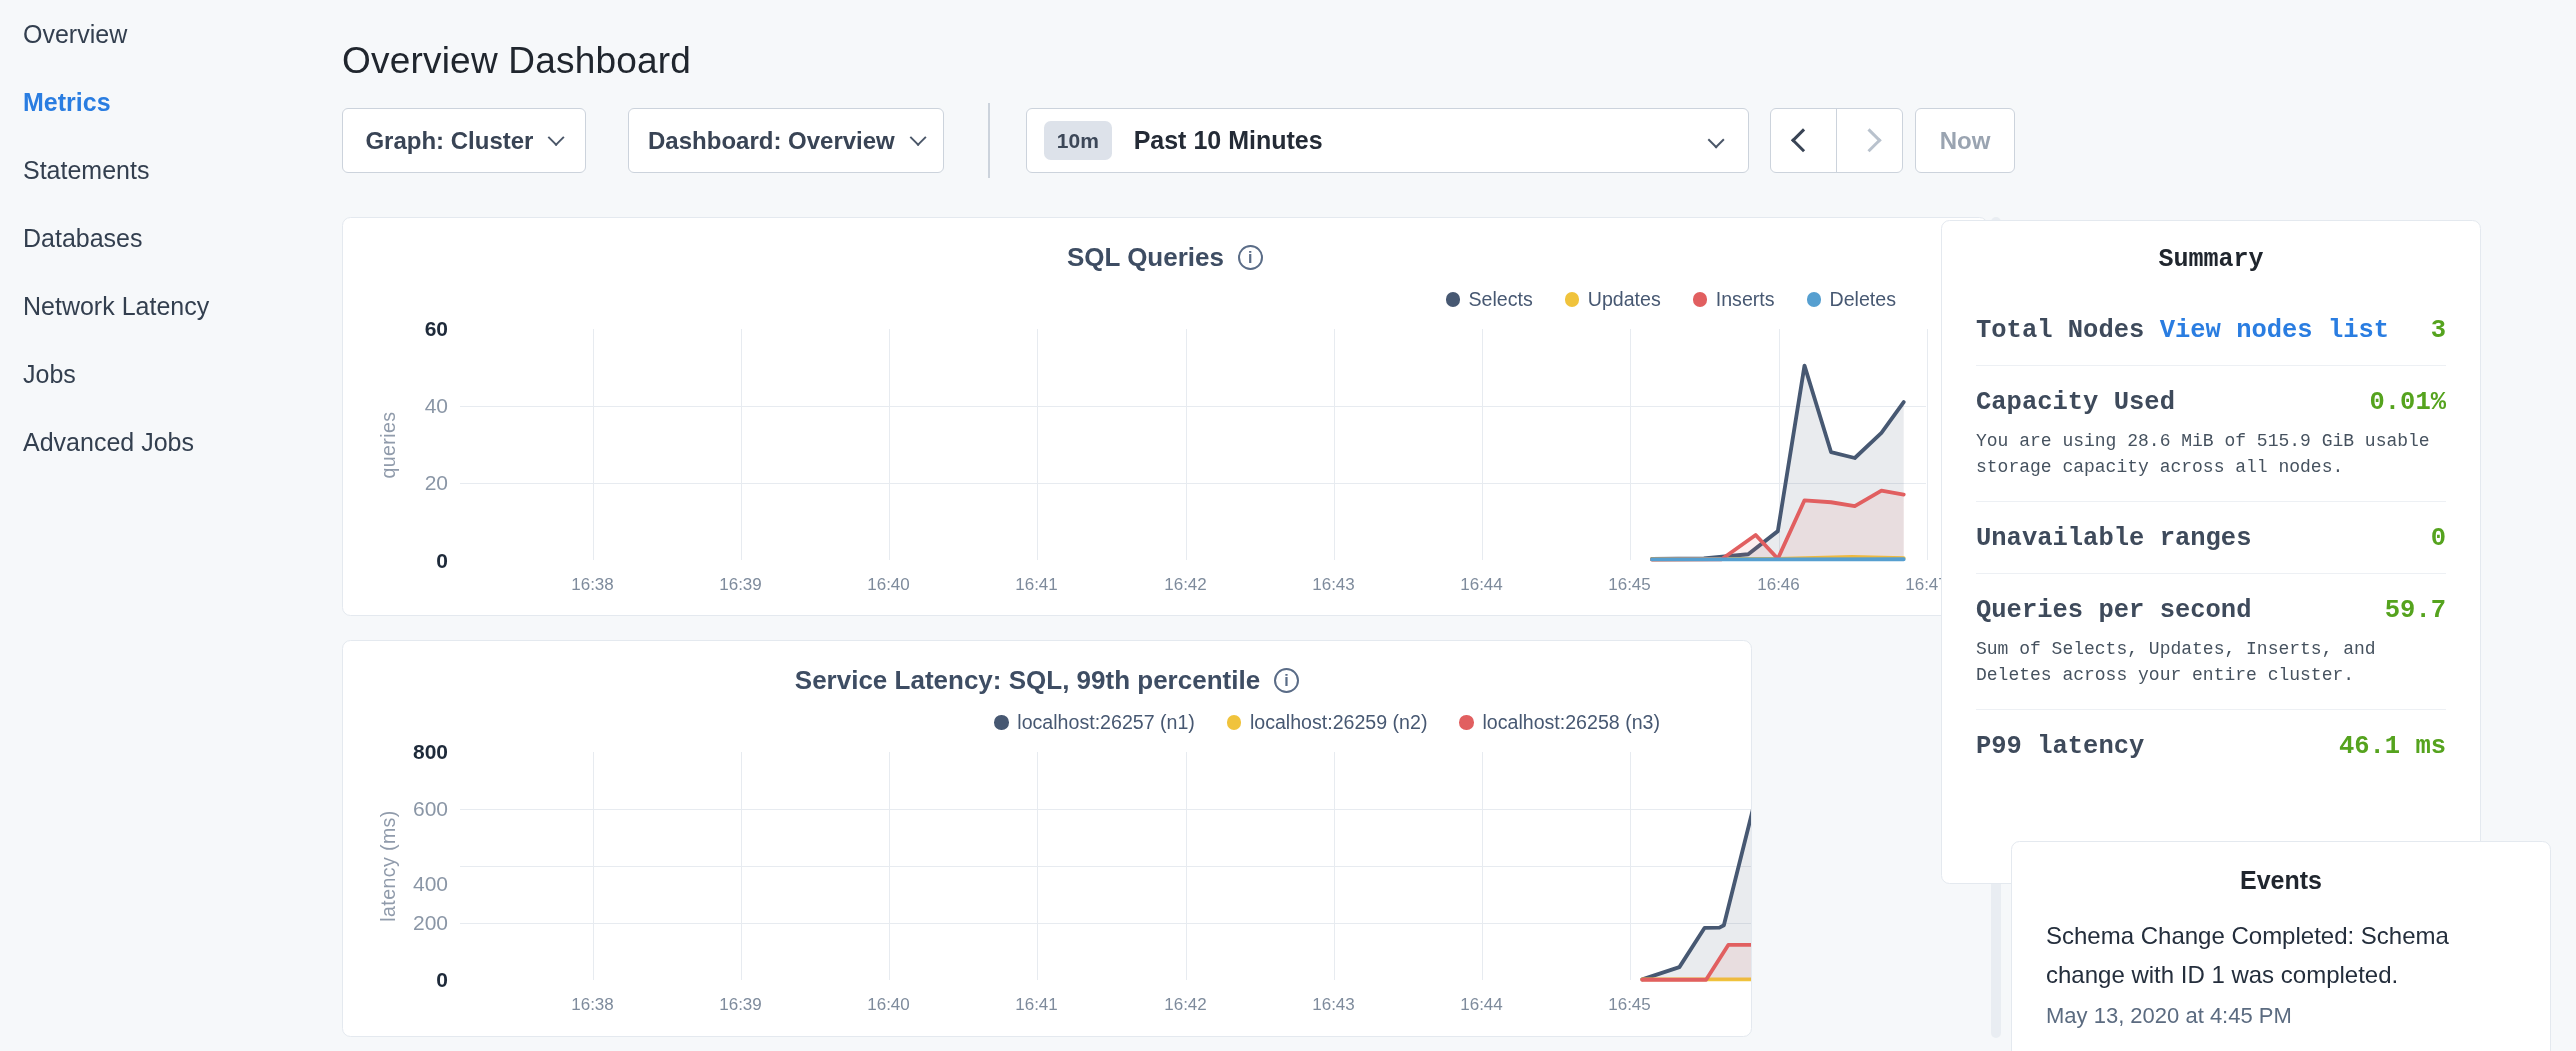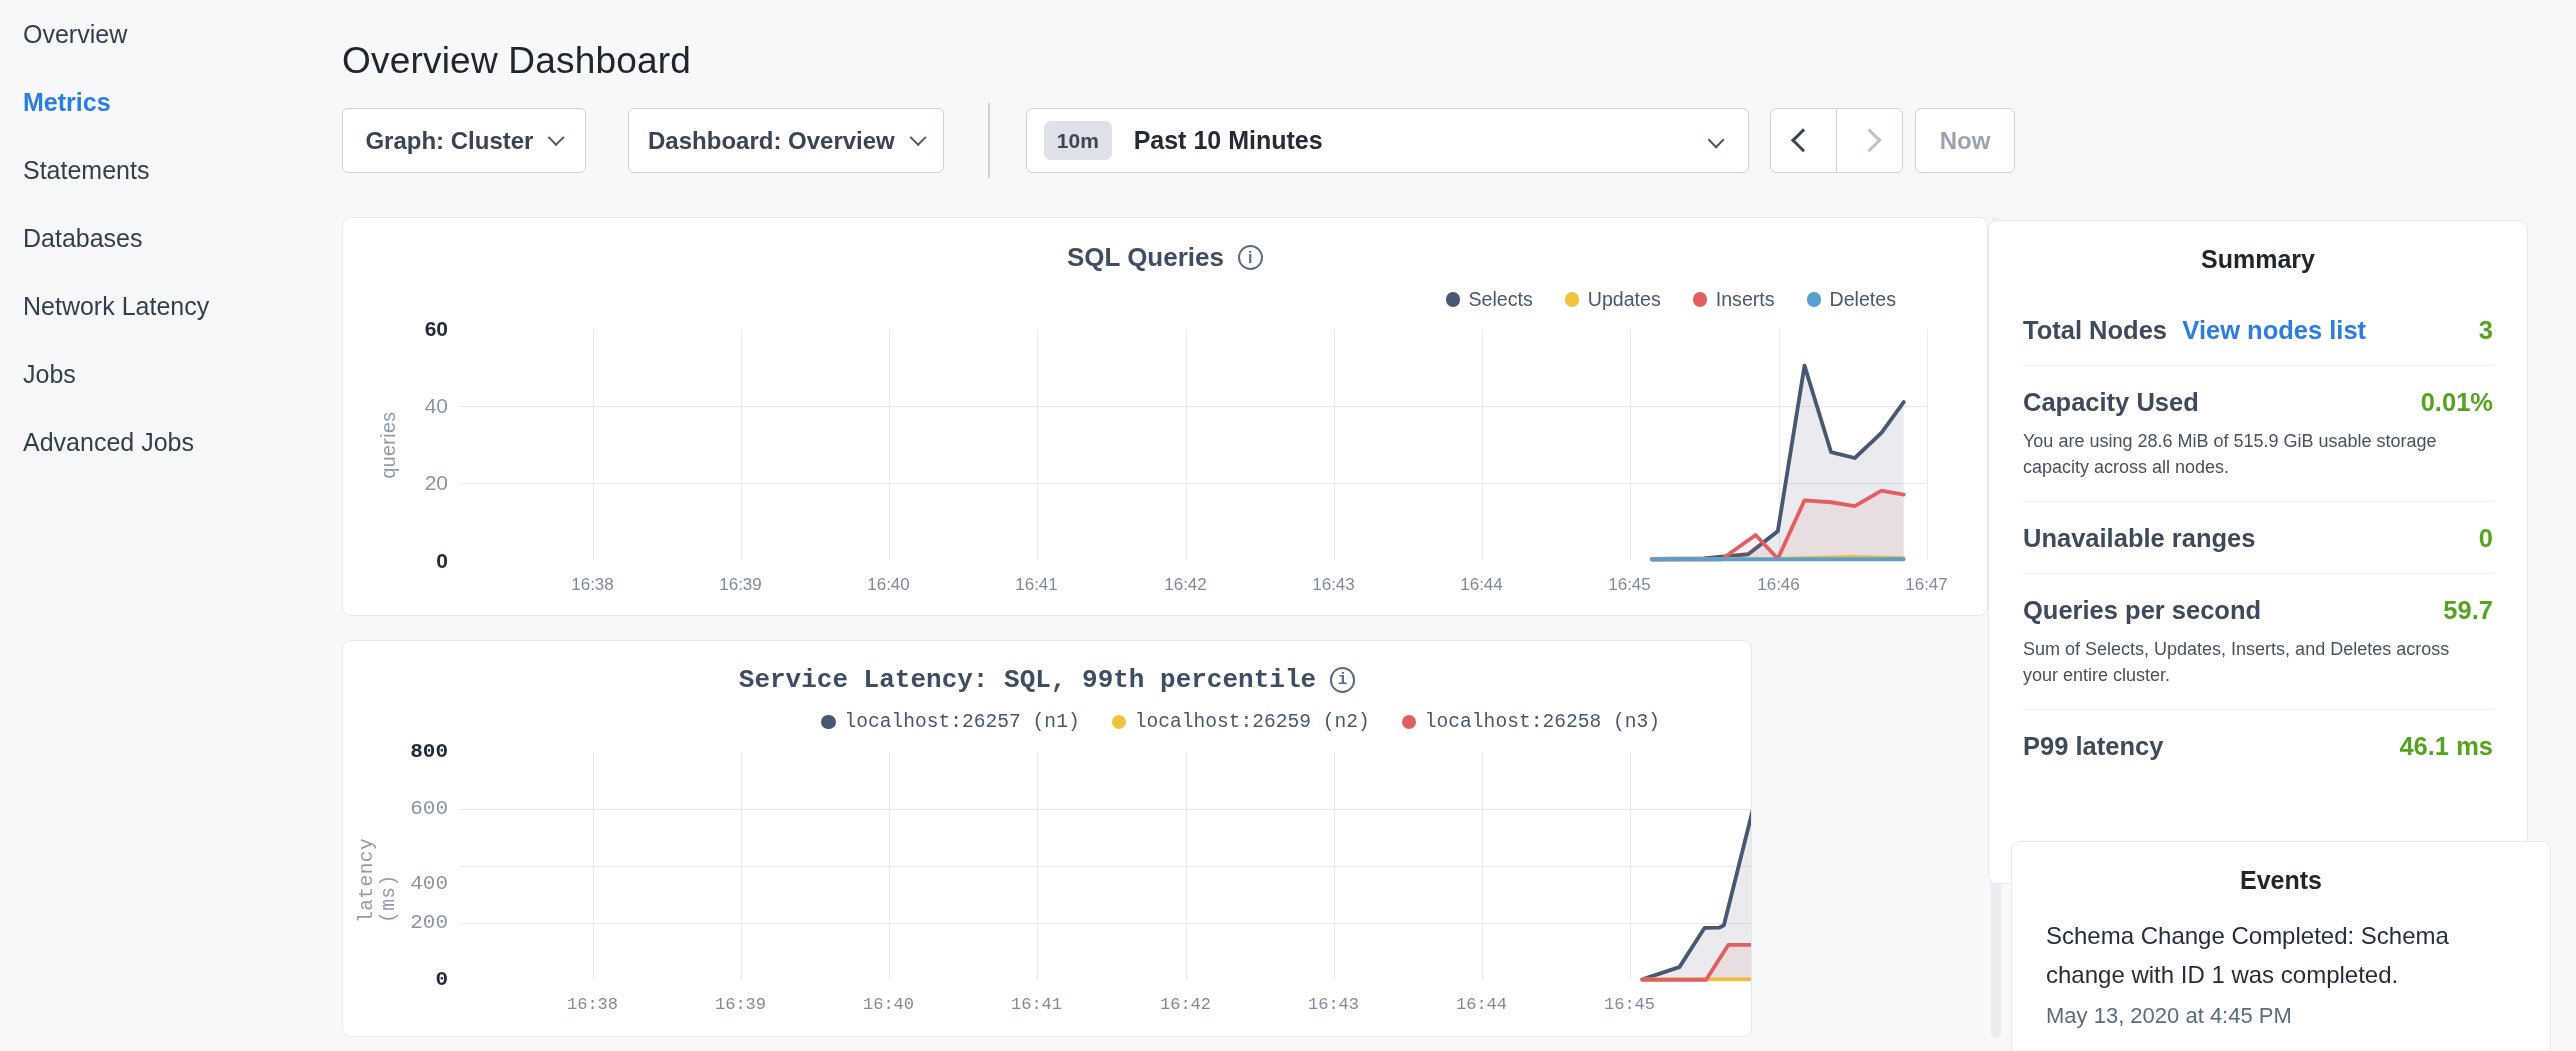--- a/index.html
+++ b/index.html
@@ -58,21 +58,21 @@
     border:1.7px solid #ccd3dc;border-radius:6px;box-sizing:border-box;
     display:flex;align-items:center;justify-content:center;
     font-size:24px;font-weight:700;color:#9aa4b1;cursor:default;
   }
   
   .card{
     position:absolute;background:#fff;border:0.9px solid #e4e9ef;border-radius:8.5px;
     box-sizing:border-box;overflow:hidden;
   }
   .chart-card-0{left:342px;top:217px;width:1646px;height:399px;}
-  .chart-card-1{left:342px;top:640px;width:1410px;height:397px;font-family:Liberation Mono, monospace;}
+  .chart-card-1{left:342px;top:640px;width:1410px;height:397px;}
   .chart-title-row{
     position:absolute;left:0;right:0;top:24px;display:flex;align-items:center;justify-content:center;gap:13.6px;
   }
   .chart-title{font-size:26px;font-weight:700;color:#3e4d63;}
   .info-icon{
     width:25.5px;height:25.5px;border:2.1px solid #5a6c87;border-radius:50%;box-sizing:border-box;
     display:flex;align-items:center;justify-content:center;
     font-size:16px;font-weight:700;color:#5a6c87;font-style:normal;
   }
   .legend{
@@ -95,21 +95,21 @@
     position:absolute;top:calc(100% + 15.3px);width:119px;margin-left:-60px;text-align:center;
     font-size:17px;color:#7e8b9c;
   }
   .axis-unit{
     position:absolute;right:calc(100% + 60px);top:50%;
     transform:translateY(-50%) rotate(180deg);
     writing-mode:vertical-rl;font-size:19.6px;color:#909bab;letter-spacing:0.4px;
   }
   .chart-svg{position:absolute;left:0;top:0;overflow:visible;}
   
-  .summary-card{left:1988px;top:220px;width:540px;height:664px;}
+  .summary-card{left:1941px;top:220px;width:540px;height:664px;font-family:Liberation Mono, monospace;}
   .side-card-title{
     position:absolute;left:0;right:0;top:24px;text-align:center;
     font-size:25px;font-weight:700;color:#20262e;
   }
   .stats{position:absolute;left:34px;right:34px;top:73px;}
   .stat-row{padding:22px 0 20.4px 0;border-top:0.9px solid #edf0f4;}
   .stat-row:first-child{border-top:none;}
   .stat-head{display:flex;align-items:baseline;}
   .stat-label{font-size:25.5px;font-weight:700;color:#3e4a5b;white-space:nowrap;}
   .stat-link{font-size:25.5px;font-weight:700;color:#2a7de1;margin-left:15.3px;cursor:pointer;white-space:nowrap;}

